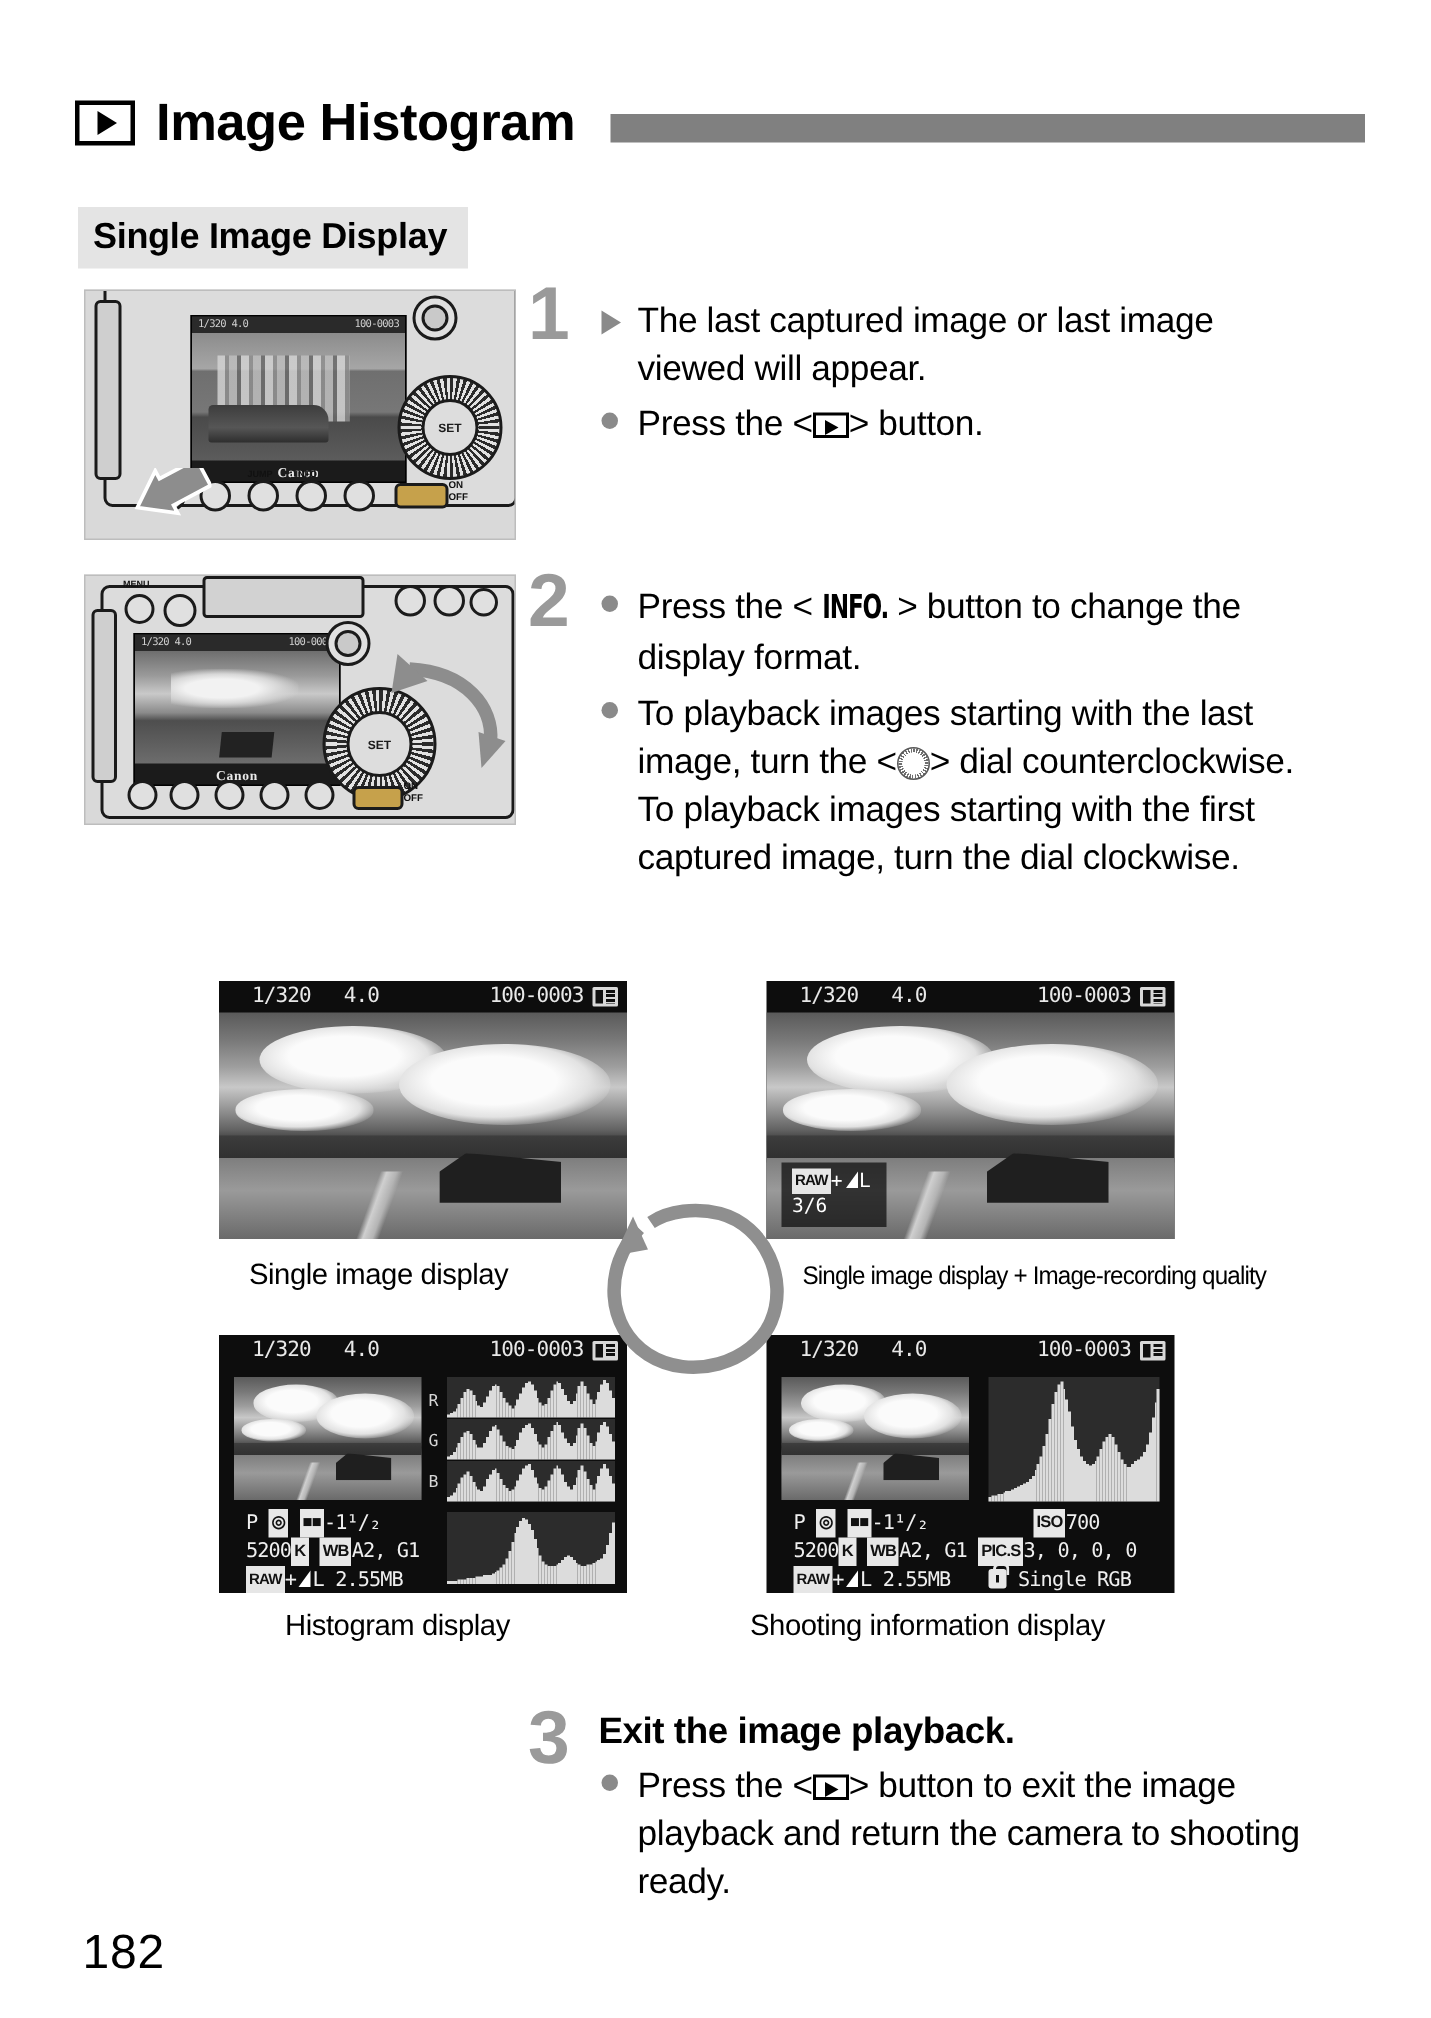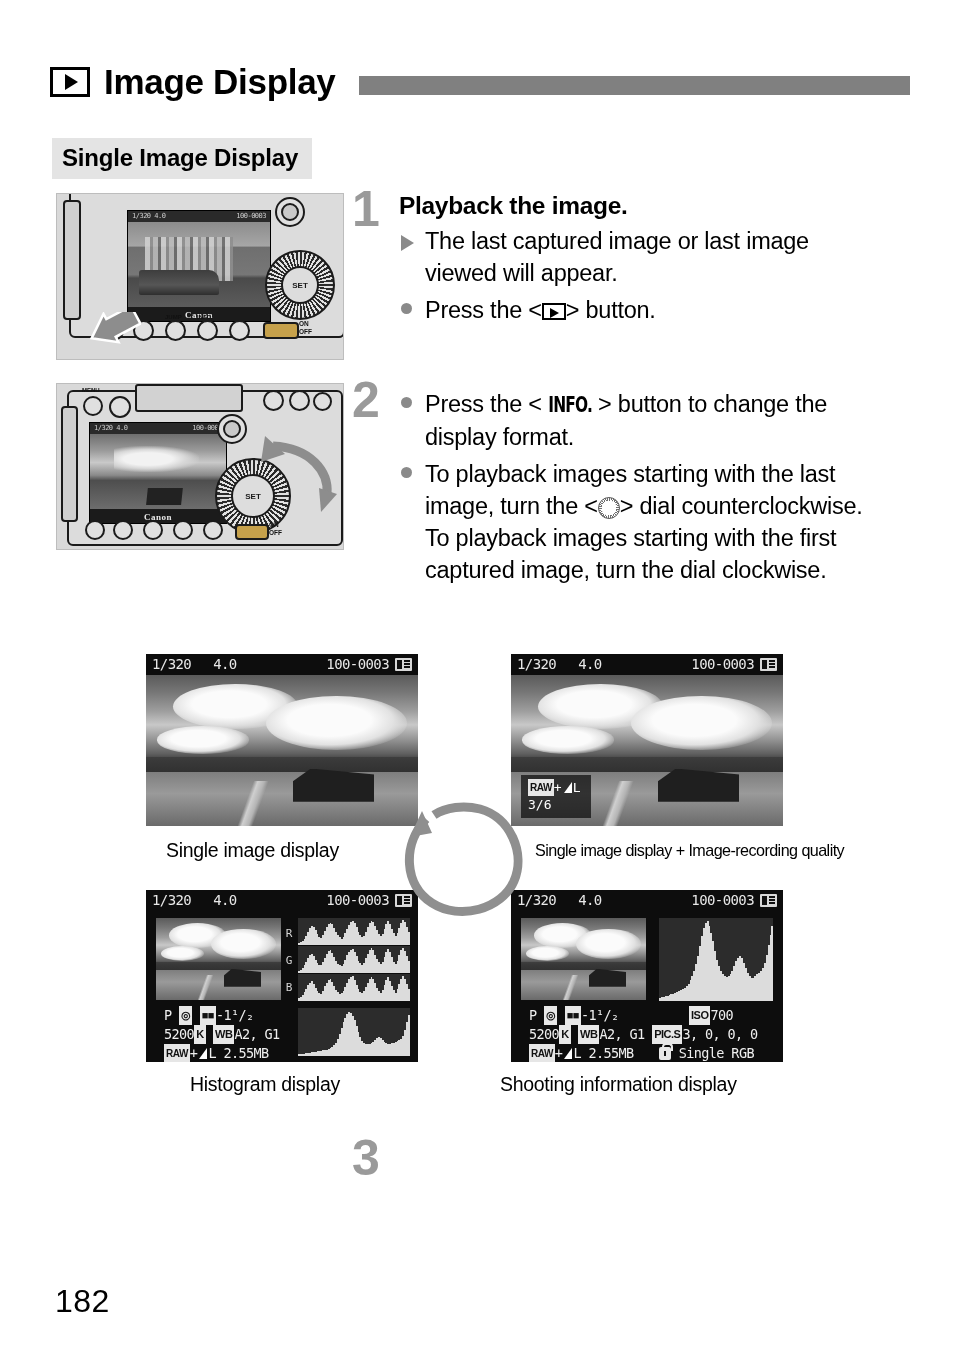--- a/index.html
+++ b/index.html
@@ -324,21 +324,21 @@
     font-family: "DejaVu Sans Mono", monospace;
     font-size: 14px;
     line-height: 21px;
     letter-spacing: -0.6px;
     display: flex;
     align-items: center;
     padding: 0 6px;
     box-sizing: border-box;
     z-index: 4;
   }
-  .lcd-top .sh { margin-left: 0; }
+  .lcd-top .sh { margin-left: 16px; }
   .lcd-top .ap { margin-left: 22px; }
   .lcd-top .fn { margin-left: auto; }
   .card-icon {
     display: inline-block;
     margin-left: 6px;
     width: 17px; height: 13px;
     background: #d8d8d8;
     position: relative;
     border-radius: 1px;
   }
@@ -549,21 +549,21 @@
   }
 </style>
 </head>
 <body>
 
 <div class="page-header">
   <div class="title-row">
     <span class="play-icon-box">
         <span class="tri"></span>
       </span>
-    <span class="page-title">Image Display</span>
+    <span class="page-title">Image Histogram</span>
     <span class="title-bar"></span>
   </div>
 </div>
 
 <div class="section-head">Single Image Display</div>
 
 <div class="camera-fig cam1">
   <div class="cam-body" style="left:12px; top:-10px; width:272px; height:150px; border-radius:6px;"></div>
   <div class="cam-body" style="left:6px; top:6px; width:14px; height:116px; border-radius:4px; background:#cfcfcf;"></div>
 
@@ -641,21 +641,20 @@
   <div class="btn-circle" style="left:146px; top:136px; width:16px; height:16px;"></div>
 
   <div class="power-switch" style="left:178px; top:140px; width:30px; height:12px;"></div>
   <div class="onoff" style="left:212px; top:137px;">ON</div>
   <div class="onoff" style="left:212px; top:145px;">OFF</div>
 </div>
 
 <div class="step" style="top:192px;">
   <div class="step-num">1</div>
   <div class="step-body">
-    <div class="step-title">Playback the image.</div>
     <div class="bullet-row">
       <span class="bullet-mark">
           <span class="arrowhead"></span>
         </span>
       <span class="bullet-text">The last captured image or last image viewed will appear.</span>
     </div>
     <div class="bullet-row">
       <span class="bullet-mark">
           <span class="dot"></span>
         </span>
@@ -1131,16 +1130,23 @@
 <div class="caption cap-br">Shooting information display</div>
 
 <svg class="cycle" viewBox="0 0 130 130">
   <path d="M28 26 C 4 52, 6 92, 34 110 C 62 128, 104 116, 116 88 C 128 60, 112 24, 82 16 C 66 12, 48 14, 36 22" fill="none" stroke="#8f8f8f" stroke-width="9" stroke-linecap="butt"></path>
   <path d="M12 44 L34 40 L24 18 Z" fill="#8f8f8f"></path>
 </svg>
 
 <div class="step" style="top:1141px;">
   <div class="step-num">3</div>
   <div class="step-body">
+    <div class="step-title">Exit the image playback.</div>
+    <div class="bullet-row">
+      <span class="bullet-mark">
+          <span class="dot"></span>
+        </span>
+      <span class="bullet-text"><span>Press the &lt;</span><span class="ig-play"></span><span>&gt; button to exit the image playback and return the camera to shooting ready.</span></span>
+    </div>
   </div>
 </div>
 
 <div class="page-num">182</div>
 
 </body></html>

